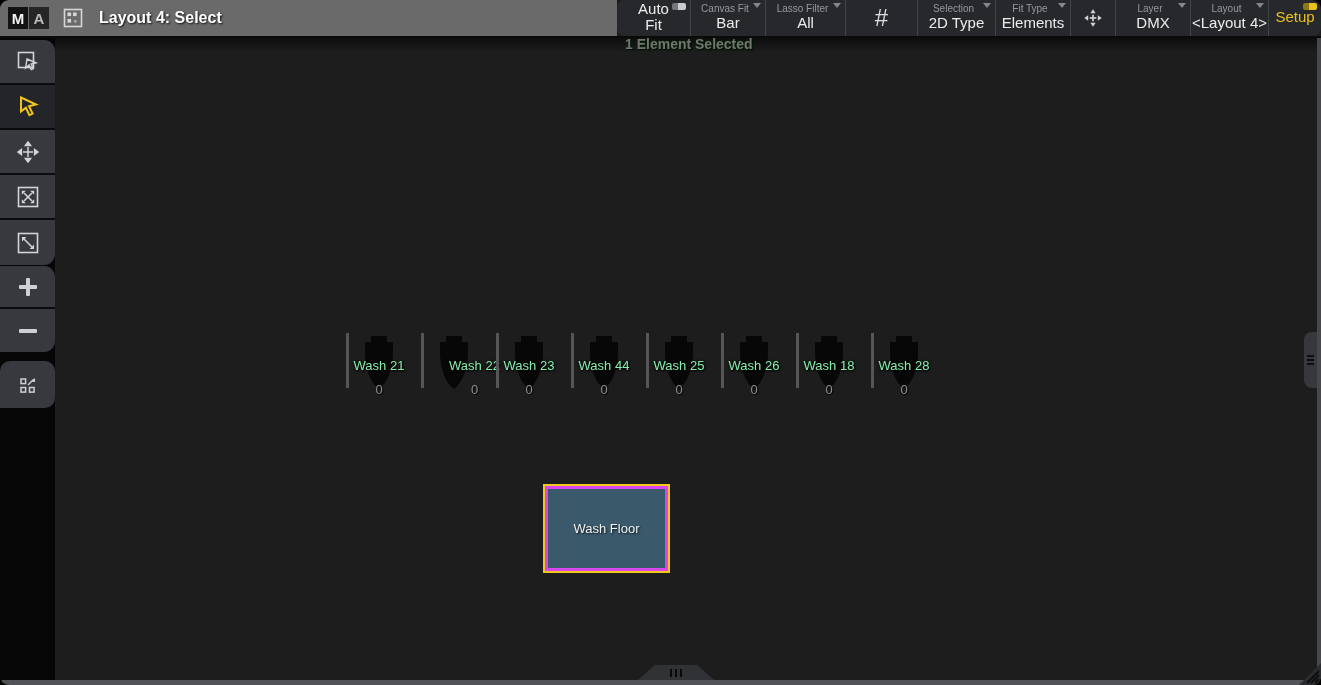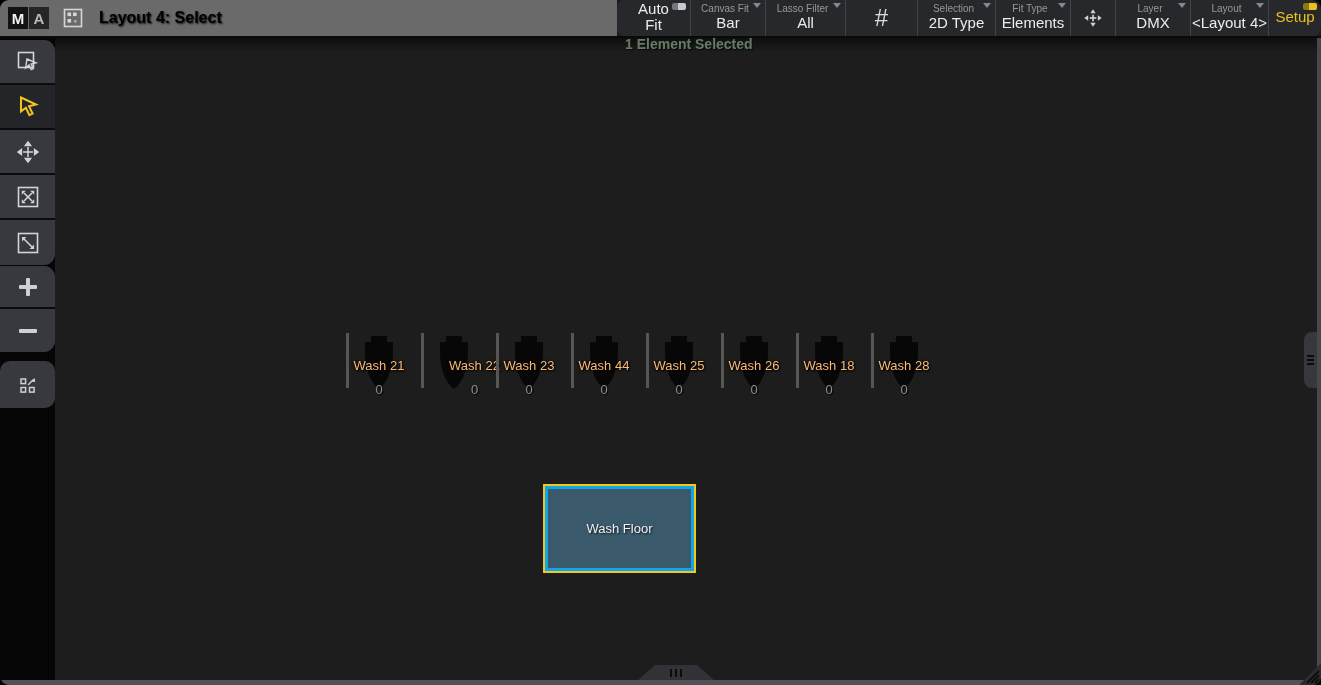--- a/index.html
+++ b/index.html
@@ -6,21 +6,21 @@
   .window{position:relative;width:1321px;height:685px;background:#1d1d1e;border-radius:9px;overflow:hidden;}
 
   
   .header{position:absolute;left:0;top:0;right:0;height:38px;display:flex;border-bottom:2px solid #0a0a0a;box-sizing:border-box;}
   .titlebar{width:617px;background:#6a6a6a;display:flex;align-items:center;flex:none;}
   .logo{display:flex;gap:1px;margin-left:8px;}
   .logo .sq{width:20px;height:22px;display:flex;align-items:center;justify-content:center;font-weight:bold;font-size:15px;}
   .logo .sq.m{background:#131313;color:#f2f2f2;}
   .logo .sq.a{background:#262626;color:#b9b9b9;}
   .win-icon{margin-left:14px;width:20px;height:20px;}
-  .title{margin-left:16px;color:#000000;font-size:16px;font-weight:bold;text-shadow:1px 1px 2px rgba(0,0,0,.85);}
+  .title{margin-left:16px;color:#ffffff;font-size:16px;font-weight:bold;text-shadow:1px 1px 2px rgba(0,0,0,.85);}
 
   
   .toolbar{flex:1;background:#26282b;display:flex;border-radius:8px;}
   .tb-btn{position:relative;box-sizing:border-box;border-left:1px solid #404348;display:flex;flex-direction:column;align-items:center;justify-content:space-between;padding:2px 2px 2px;}
   .tb-btn:first-child{border-left:none;}
   .tb-label{font-size:10px;line-height:11px;color:#96999c;text-align:center;padding:1px 8px 0 2px;max-height:22px;overflow:hidden;}
   .tb-value{font-size:15px;color:#ececec;line-height:16px;padding-bottom:3px;text-align:center;white-space:nowrap;}
   .tb-value.wrap{white-space:normal;max-width:44px;}
   .tb-center{justify-content:center;}
   .dd-arrow{position:absolute;top:3px;right:4px;width:0;height:0;border-left:4px solid transparent;border-right:4px solid transparent;border-top:5px solid #84878b;}
@@ -41,24 +41,24 @@
   .tool.active{background:#232529;}
   .tool.half{height:43px;}
 
   
   .canvas{position:absolute;left:55px;top:38px;right:4px;bottom:5px;background:#1d1d1e;overflow:hidden;}
   .canvas::before{content:"";position:absolute;left:0;top:0;right:0;height:14px;background:linear-gradient(180deg,rgba(0,0,0,.55),rgba(0,0,0,0));pointer-events:none;}
 
   .fixture{position:absolute;width:66px;height:64px;}
   .fixture .bar{position:absolute;left:0;top:0;width:3px;height:55px;background:#565656;}
   .fixture svg{position:absolute;left:14px;top:2px;}
-  .fixture .fname{position:absolute;top:25px;left:-8px;right:-8px;text-align:center;color:#fdba74;font-size:13px;text-shadow:1px 1px 2px #000,0 0 3px #000;}
+  .fixture .fname{position:absolute;top:25px;left:-8px;right:-8px;text-align:center;color:#86efac;font-size:13px;text-shadow:1px 1px 2px #000,0 0 3px #000;}
   .fixture .fval{position:absolute;top:49px;left:0;right:0;text-align:center;color:#8f8f8f;font-size:13px;text-shadow:1px 1px 1px #000;}
 
-  .wash-floor{position:absolute;left:488px;top:446px;width:153px;height:89px;box-sizing:border-box;border:2px solid #f2c71c;background:#0ea5e9;padding:3px;}
+  .wash-floor{position:absolute;left:488px;top:446px;width:127px;height:89px;box-sizing:border-box;border:2px solid #f2c71c;background:#d946ef;padding:3px;}
   .wash-floor .fill{width:100%;height:100%;background:#3a5a6c;display:flex;align-items:center;justify-content:center;}
   .wash-floor .fill span{color:#f0f2f3;font-size:13px;text-shadow:1px 1px 2px rgba(0,0,0,.8);}
 
   
   .frame-right{position:absolute;right:0;top:38px;bottom:0;width:4px;background:#46484b;}
   .frame-bottom{position:absolute;left:0;right:0;bottom:0;height:5px;background:#515356;}
   .right-tab{position:absolute;right:4px;top:332px;width:13px;height:56px;background:#36383d;border-radius:8px 0 0 8px;display:flex;flex-direction:column;align-items:center;justify-content:center;gap:2px;}
   .right-tab i{display:block;width:7px;height:2px;background:#0c0c0c;}
   .bottom-tab{position:absolute;left:638px;bottom:5px;width:76px;height:15px;background:#303236;clip-path:polygon(22% 0,78% 0,100% 100%,0 100%);display:flex;align-items:center;justify-content:center;gap:3px;}
   .bottom-tab i{display:block;width:2px;height:8px;background:#0a0a0a;}

